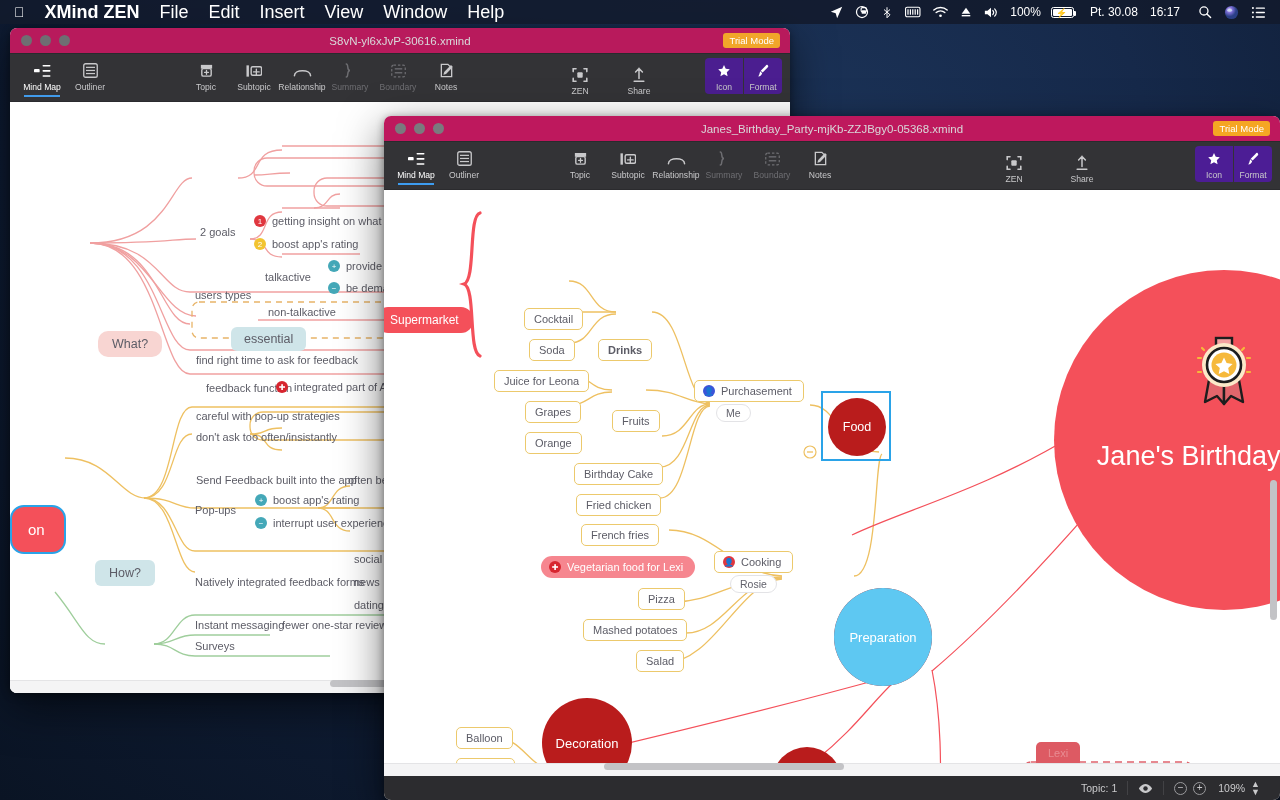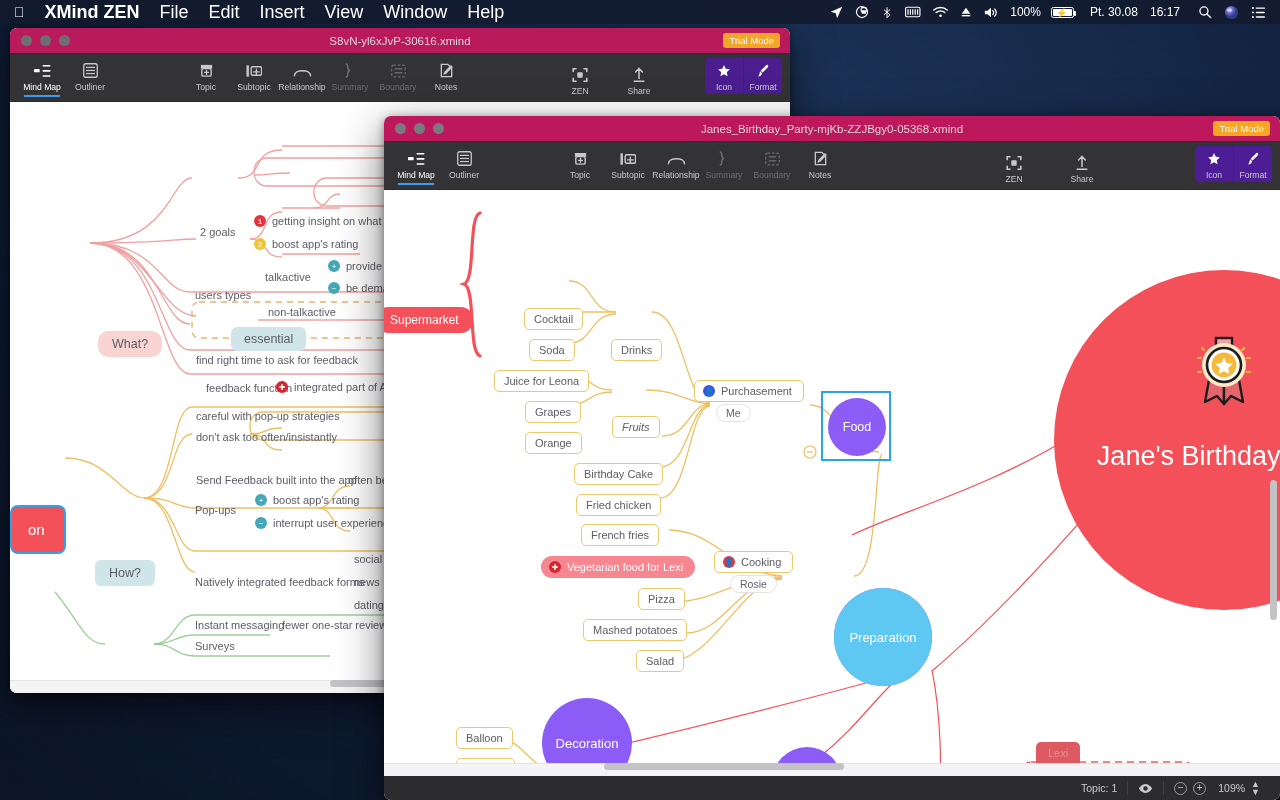--- a/index.html
+++ b/index.html
@@ -118,21 +118,21 @@
     position: absolute; white-space: nowrap;
     font-size: 11px; color: #5a5a64;
     display: flex; align-items: center; justify-content: center;
   }
   .pill {
     border: 1px solid #ecc96c; background: #fff; border-radius: 5px;
     padding: 4px 9px; font-size: 11px; color: #5c5c66;
   }
   .plain { font-size: 11px; color: #5c5c66; }
   .circle {
-    border-radius: 50%; background: #8b5cf6; color: #fff;
+    border-radius: 50%; background: #b91c1c; color: #fff;
     display: flex; align-items: center; justify-content: center;
     font-size: 12.5px;
   }
   .label-sub {
     background: #fff; border: 1px solid #e3e3e6; border-radius: 9px;
     padding: 2px 9px; font-size: 10.5px; color: #62626c;
   }
   .marker {
     width: 12px; height: 12px; border-radius: 50%;
     display: inline-flex; align-items: center; justify-content: center;
@@ -465,21 +465,21 @@
         <path d="M185 533 H 260" stroke="#9fce9c"></path>
         <path d="M144 542 C 165 542, 165 554, 185 554" stroke="#9fce9c"></path>
         <path d="M185 554 H 320" stroke="#9fce9c"></path>
       </g>
     </svg>
 
     <div class="node" style="left:88px; top:229px;">
       <span style="background:#f8d5d2;border-radius:10px;padding:6px 14px;font-size:12.5px;color:#5c5c66;">What?</span>
     </div>
     <div class="node" style="left:0px; top:403px;">
-      <span style="background:#f4505a;color:#fff;border-radius:8px;padding:14px 16px;font-size:15px;border:2px solid #2aa3e8;min-width:56px;display:block;">on</span>
+      <span style="background:#f4505a;color:#fff;border-radius:14px;padding:14px 16px;font-size:15px;border:2px solid #2aa3e8;min-width:56px;display:block;">on</span>
     </div>
     <div class="node" style="left:85px; top:458px;">
       <span style="background:#cfe5e9;border-radius:6px;padding:6px 14px;font-size:12.5px;color:#5c5c66;">How?</span>
     </div>
 
     <div class="node plain" style="left:190px; top:124px;">2 goals</div>
     <div class="node" style="left:244px; top:113px;">
       <span class="marker" style="background:#e0373f;">1</span>
       <span class="plain">getting insight on what can be i</span>
     </div>
@@ -758,31 +758,31 @@
 
     <div class="node" style="left:140px; top:118px;">
         <span class="pill">Cocktail</span>
       </div>
     <div class="node" style="left:145px; top:149px;">
         <span class="pill">Soda</span>
       </div>
     <div class="node" style="left:110px; top:180px;">
         <span class="pill">Juice for Leona</span>
       </div>
-    <div class="node" style="left:227px; top:149px;">
+    <div class="node" style="left:214px; top:149px;font-weight:bold;">
         <span class="pill">Drinks</span>
       </div>
 
     <div class="node" style="left:141px; top:211px;">
         <span class="pill">Grapes</span>
       </div>
     <div class="node" style="left:141px; top:242px;">
         <span class="pill">Orange</span>
       </div>
-    <div class="node" style="left:228px; top:226px;font-style:italic;">
+    <div class="node" style="left:228px; top:220px;">
         <span class="pill">Fruits</span>
       </div>
 
     <div class="node" style="left:190px; top:273px;">
         <span class="pill">Birthday Cake</span>
       </div>
     <div class="node" style="left:192px; top:304px;">
         <span class="pill">Fried chicken</span>
       </div>
     <div class="node" style="left:197px; top:334px;">

